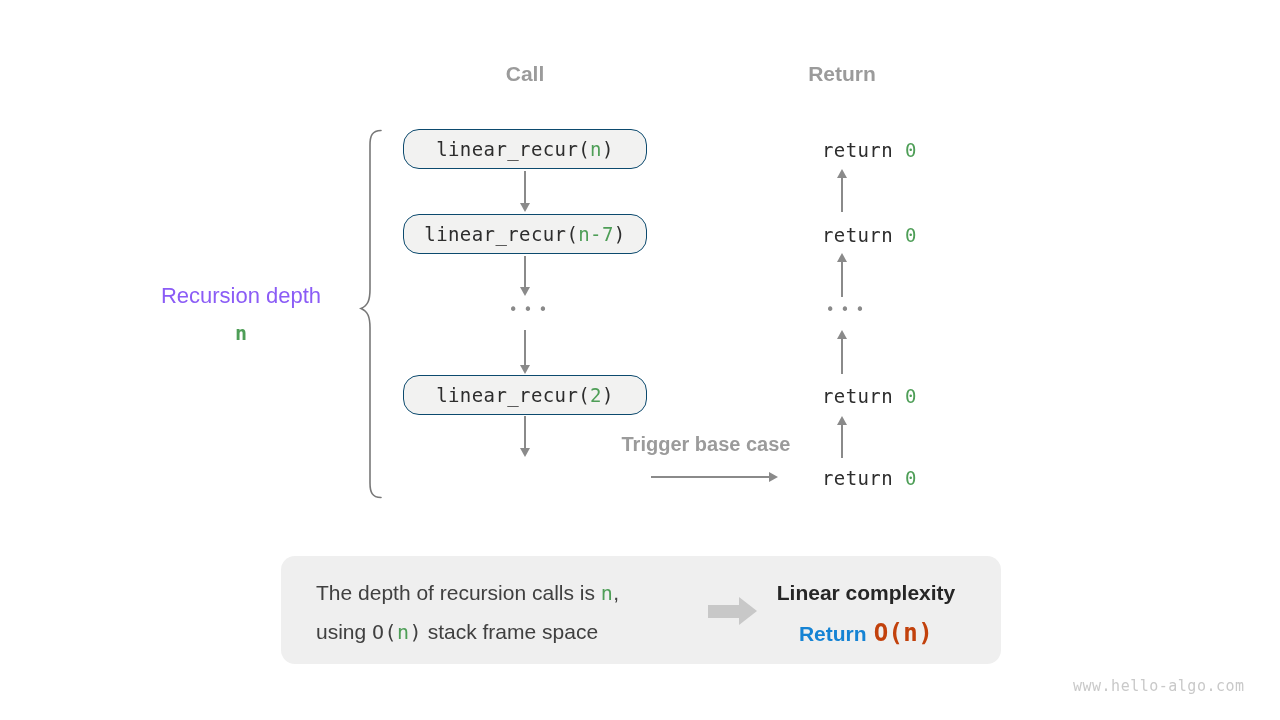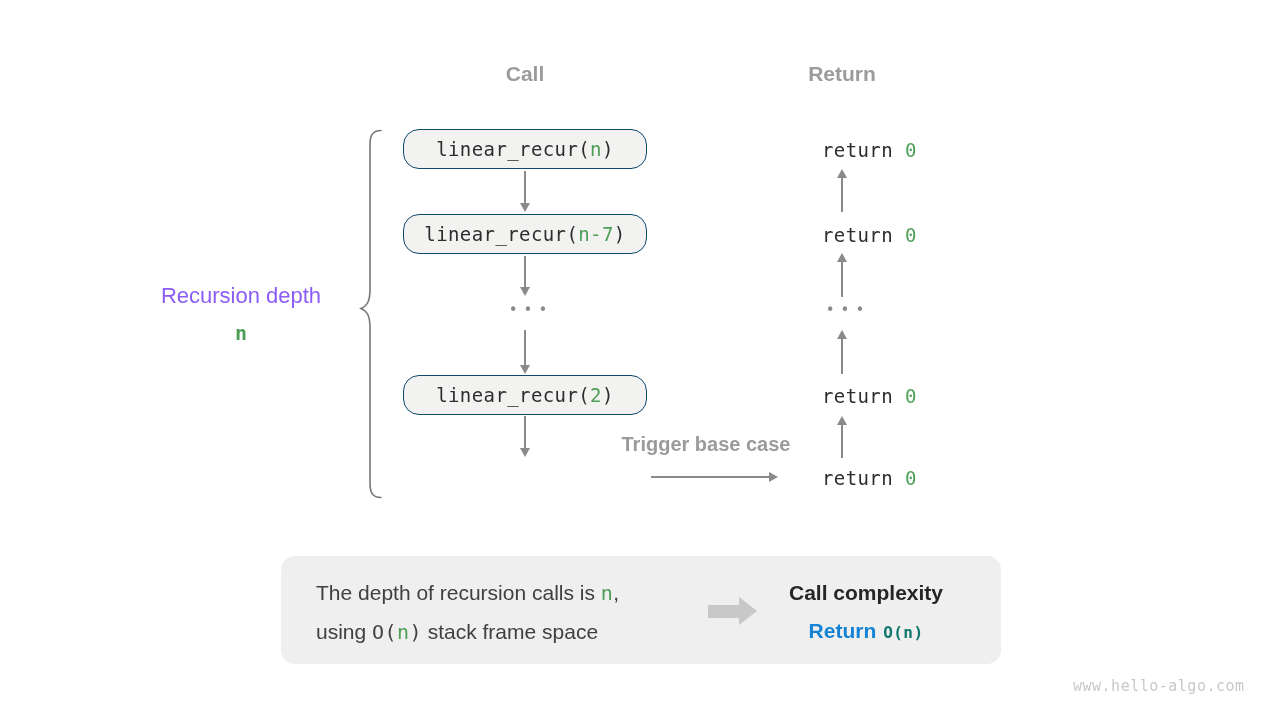--- a/index.html
+++ b/index.html
@@ -157,21 +157,21 @@
   #sum-title {
     position: absolute; left: 465px; top: 25px; width: 240px;
     text-align: center; font-size: 21px; font-weight: 700; color: #262626;
   }
   #sum-value {
     position: absolute; left: 465px; top: 63px; width: 240px;
     text-align: center; font-size: 21px; font-weight: 700; color: #1583d4;
     white-space: pre;
   }
   #sum-value .code {
-    font-size: 16px; font-weight: 700; color: #0f766e; margin-left: 7px;
+    font-size: 24px; font-weight: 700; color: #c2410c; margin-left: 7px;
   }
 
   
   #watermark {
     position: absolute; left: 1073px; top: 677px;
     font-family: "DejaVu Sans Mono", monospace;
     font-size: 15px; color: #c9c9c9; letter-spacing: 0.5px;
   }
 </style>
 </head>
@@ -210,19 +210,19 @@
   <div class="varrow up" id="ar4"></div>
 
   <div id="trigger">Trigger base case</div>
   <div class="harrow"></div>
 
   <div id="summary">
     <div class="sum-line" id="sum-line1"><span>The depth of recursion calls is </span><span class="code green">n</span><span>,</span></div>
     <div class="sum-line" id="sum-line2"><span>using </span><span class="code">O(</span><span class="code green">n</span><span class="code">)</span><span> stack frame space</span></div>
     <div id="block-arrow-rect"></div>
     <div id="block-arrow-head"></div>
-    <div id="sum-title">Call complexity</div>
+    <div id="sum-title">Linear complexity</div>
     <div id="sum-value"><span>Return</span><span class="code"><span>O(</span><span>n</span><span>)</span></span></div>
   </div>
 
   <div id="watermark">www.hello-algo.com</div>
 
 </div>
 
 </body></html>

